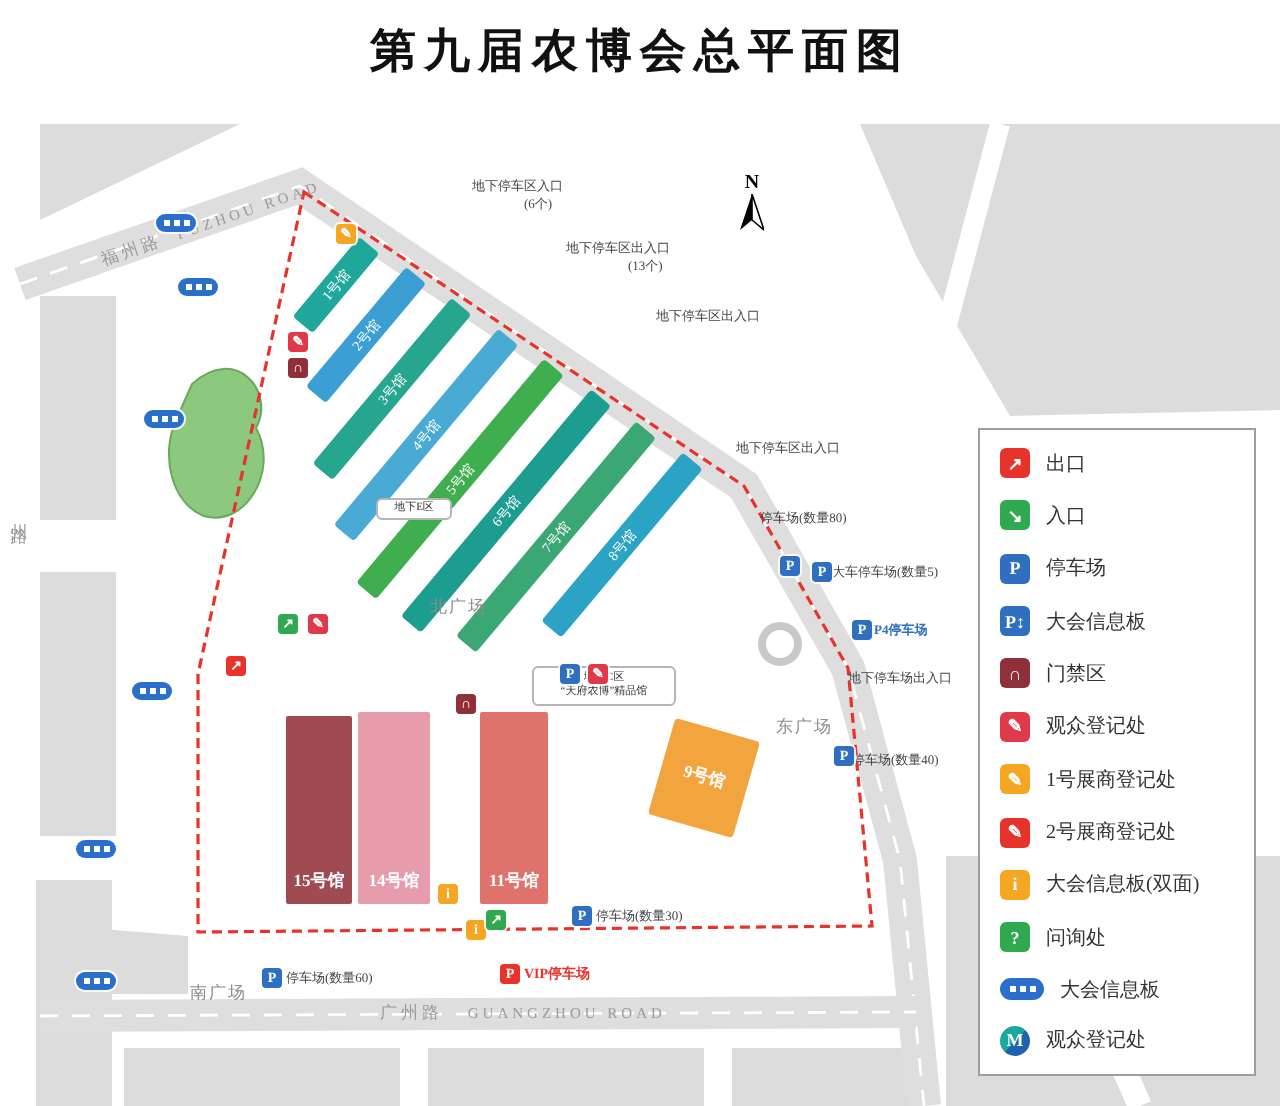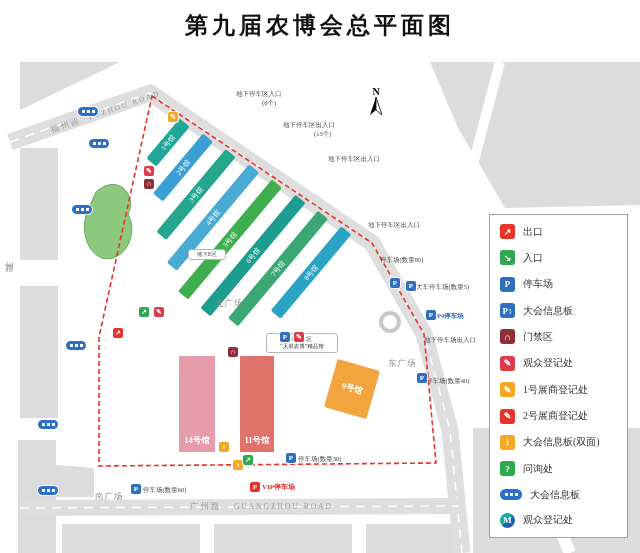--- a/index.html
+++ b/index.html
@@ -132,20 +132,23 @@
   <div class="tbar" style="left:256px;top:266px;width:110px;background:#2ba3c4;">
       <span>8号馆</span>
     </div>
 
   <div class="wbox" style="left:188px;top:249px;width:36px;font-size:5.5px;padding:1px 0;">地下E区</div>
   <div class="wbox" style="left:266px;top:333px;width:70px;font-size:5.5px;padding:2px 0;">
     <div>地下C区</div>
     <div>“天府农博”精品馆</div>
   </div>
 
+  <div class="bhall striped" style="left:143px;top:358px;width:33px;height:94px;background:#a04b52;">
+      <span>15号馆</span>
+    </div>
   <div class="bhall" style="left:179px;top:356px;width:36px;height:96px;background:#e69cab;">
       <span>14号馆</span>
     </div>
   <div class="bhall striped" style="left:240px;top:356px;width:34px;height:96px;background:#df726a;justify-content:center;">
       <span>11号馆</span>
     </div>
   <div class="hall9" style="left:330px;top:364px;width:44px;height:50px;background:#f2a43e;">
       <span>9号馆</span>
     </div>
 

